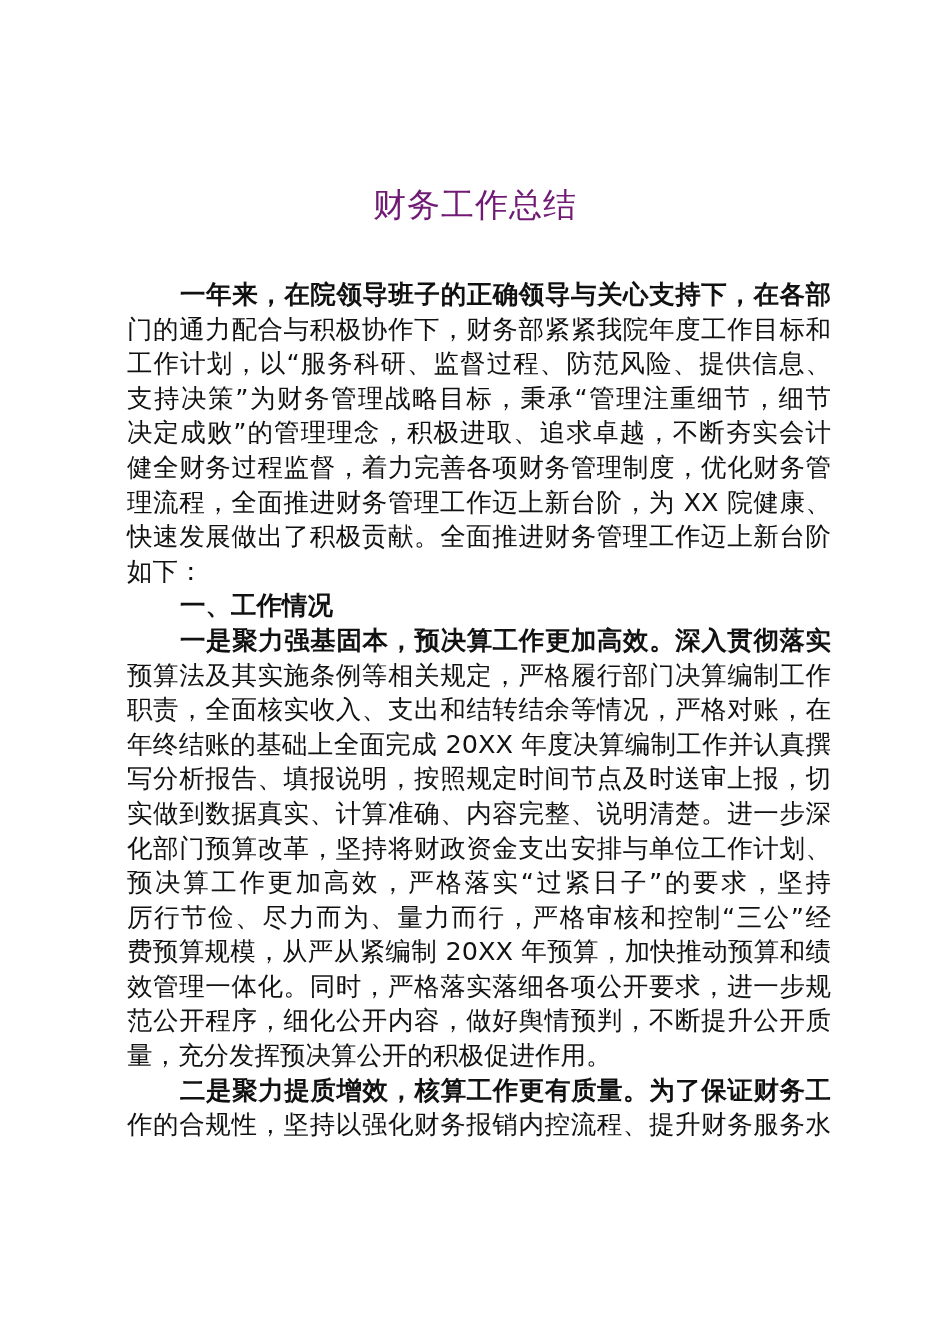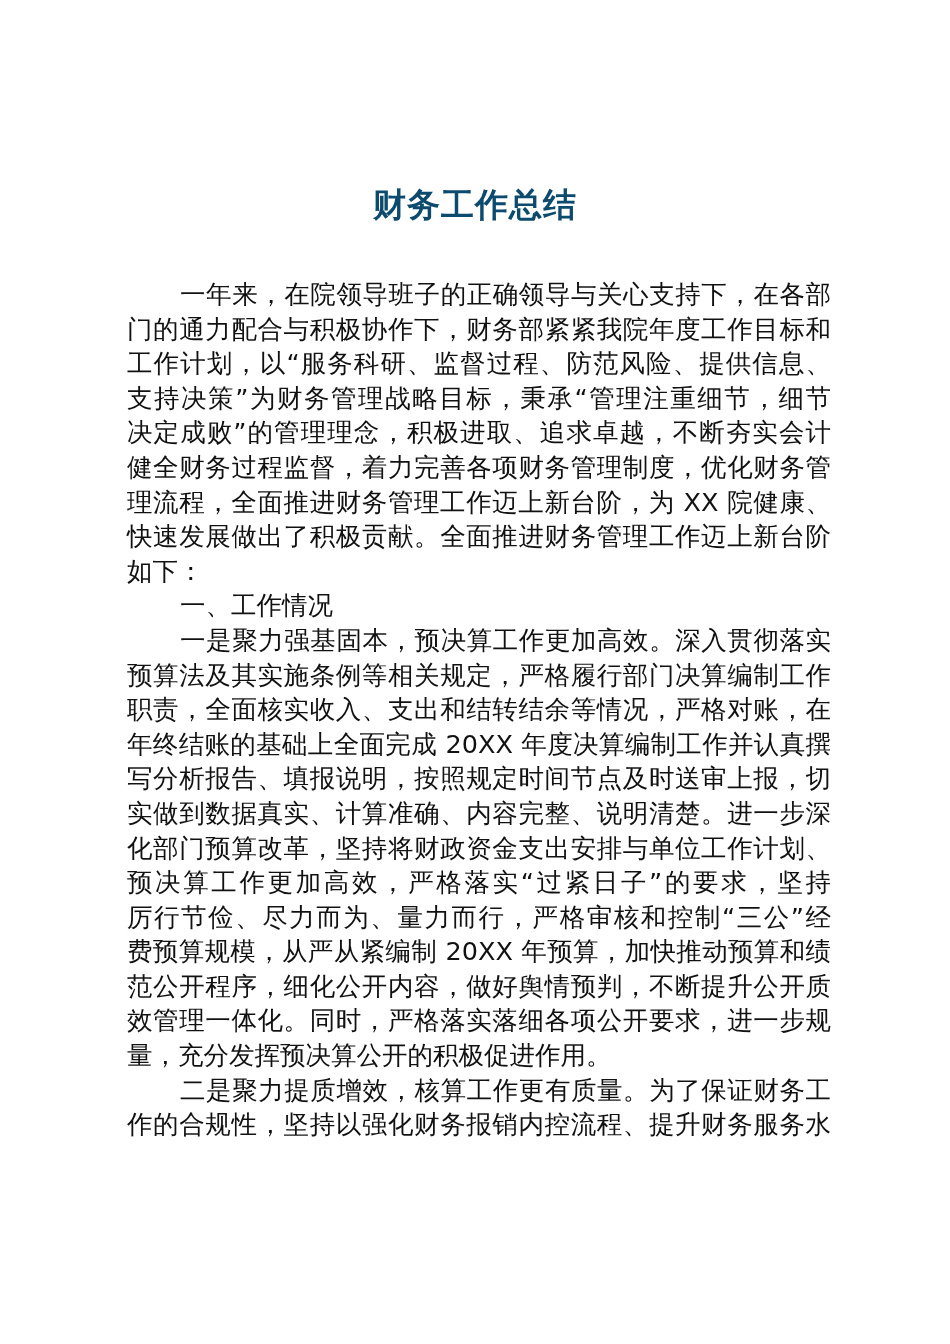--- a/index.html
+++ b/index.html
@@ -1,24 +1,24 @@
 <!DOCTYPE html>
 <html><head>
 <meta charset="utf-8">
 <style>
   html, body { margin: 0; padding: 0; background: #ffffff; }
   body { width: 950px; height: 1344px; position: relative; overflow: hidden;
          font-family: "DejaVu Sans", "Liberation Sans", sans-serif; color: #111111; }
   .page { position: absolute; left: 0; top: 0; width: 950px; height: 1344px; background: #ffffff; }
   .title { position: absolute; left: 0; width: 950px; top: 184px; text-align: center;
-           font-size: 33px; line-height: 42px; letter-spacing: 1px; color: #0c4a6e; font-weight: bold; }
+           font-size: 33px; line-height: 42px; letter-spacing: 1px; color: #701a75; }
   .body { position: absolute; left: 127px; top: 277px; width: 704px; }
   .line { display: block; height: 34.6px; line-height: 34.6px; font-size: 25.5px;
           white-space: nowrap; text-align: justify; text-align-last: justify; width: 704px; }
-  .line.indent { padding-left: 53px; width: 651px; }
+  .line.indent { padding-left: 53px; width: 651px; font-weight: bold; }
   .line.last { text-align-last: left; }
 </style>
 </head>
 <body>
 
 <div class="page">
   <div class="title">财务工作总结</div>
   <div class="body" id="body">
       <div class="line indent">一年来，在院领导班子的正确领导与关心支持下，在各部</div>
       <div class="line">门的通力配合与积极协作下，财务部紧紧我院年度工作目标和</div>
@@ -33,19 +33,19 @@
       <div class="line indent">一是聚力强基固本，预决算工作更加高效。深入贯彻落实</div>
       <div class="line">预算法及其实施条例等相关规定，严格履行部门决算编制工作</div>
       <div class="line">职责，全面核实收入、支出和结转结余等情况，严格对账，在</div>
       <div class="line">年终结账的基础上全面完成 20XX 年度决算编制工作并认真撰</div>
       <div class="line">写分析报告、填报说明，按照规定时间节点及时送审上报，切</div>
       <div class="line">实做到数据真实、计算准确、内容完整、说明清楚。进一步深</div>
       <div class="line">化部门预算改革，坚持将财政资金支出安排与单位工作计划、</div>
       <div class="line">预决算工作更加高效，严格落实“过紧日子”的要求，坚持</div>
       <div class="line">厉行节俭、尽力而为、量力而行，严格审核和控制“三公”经</div>
       <div class="line">费预算规模，从严从紧编制 20XX 年预算，加快推动预算和绩</div>
+      <div class="line">效管理一体化。同时，严格落实落细各项公开要求，进一步规</div>
       <div class="line">范公开程序，细化公开内容，做好舆情预判，不断提升公开质</div>
-      <div class="line">效管理一体化。同时，严格落实落细各项公开要求，进一步规</div>
       <div class="line last">量，充分发挥预决算公开的积极促进作用。</div>
       <div class="line indent">二是聚力提质增效，核算工作更有质量。为了保证财务工</div>
       <div class="line">作的合规性，坚持以强化财务报销内控流程、提升财务服务水</div>
     </div>
 </div>
 
 </body></html>

